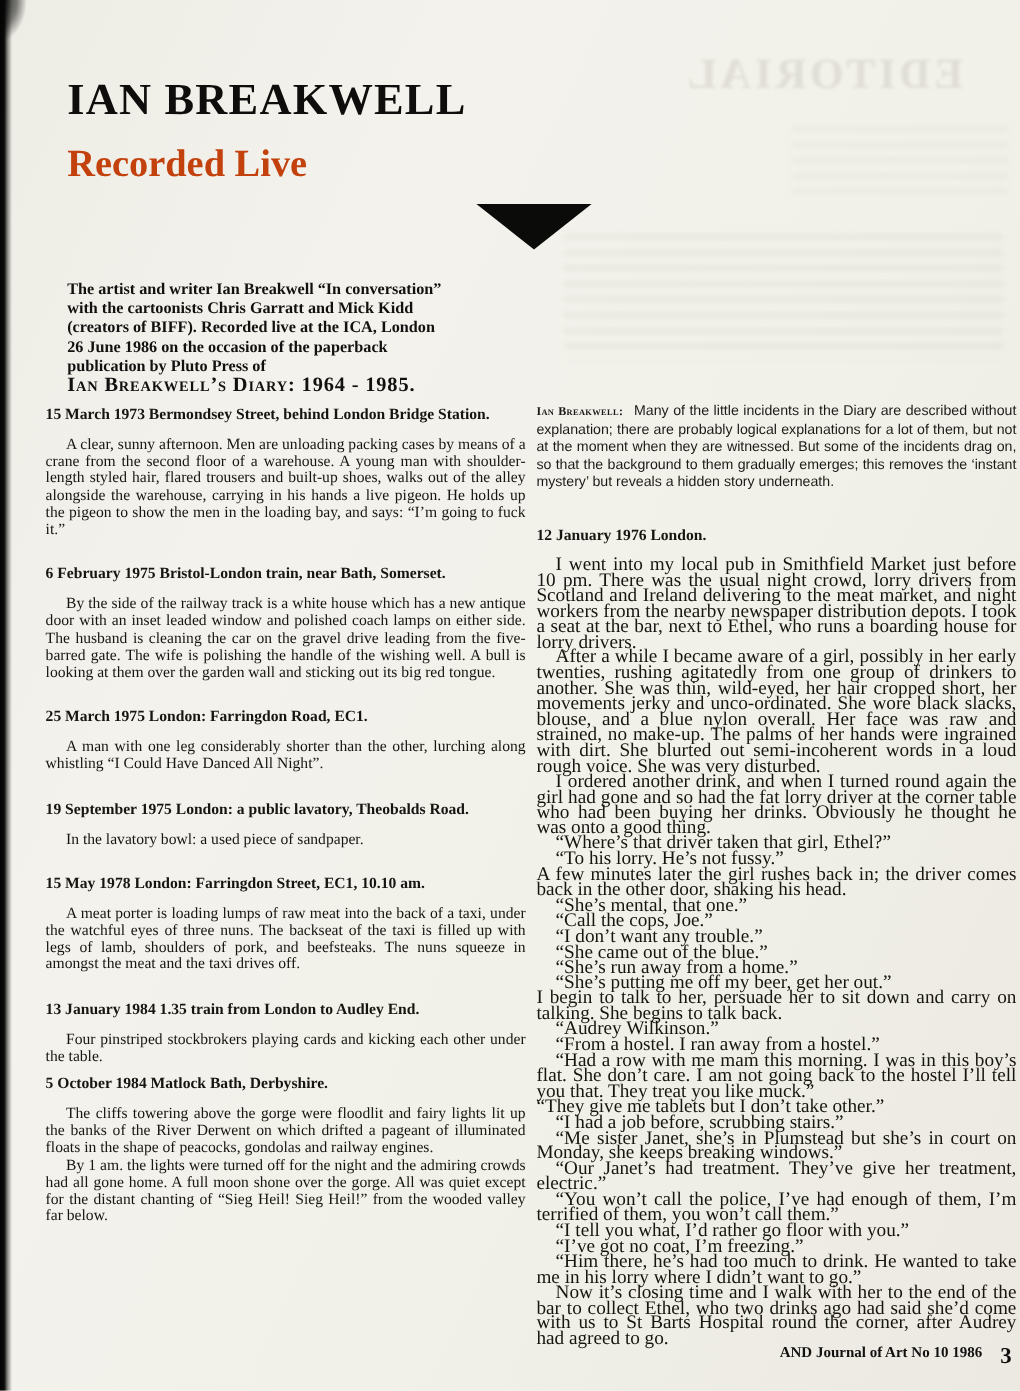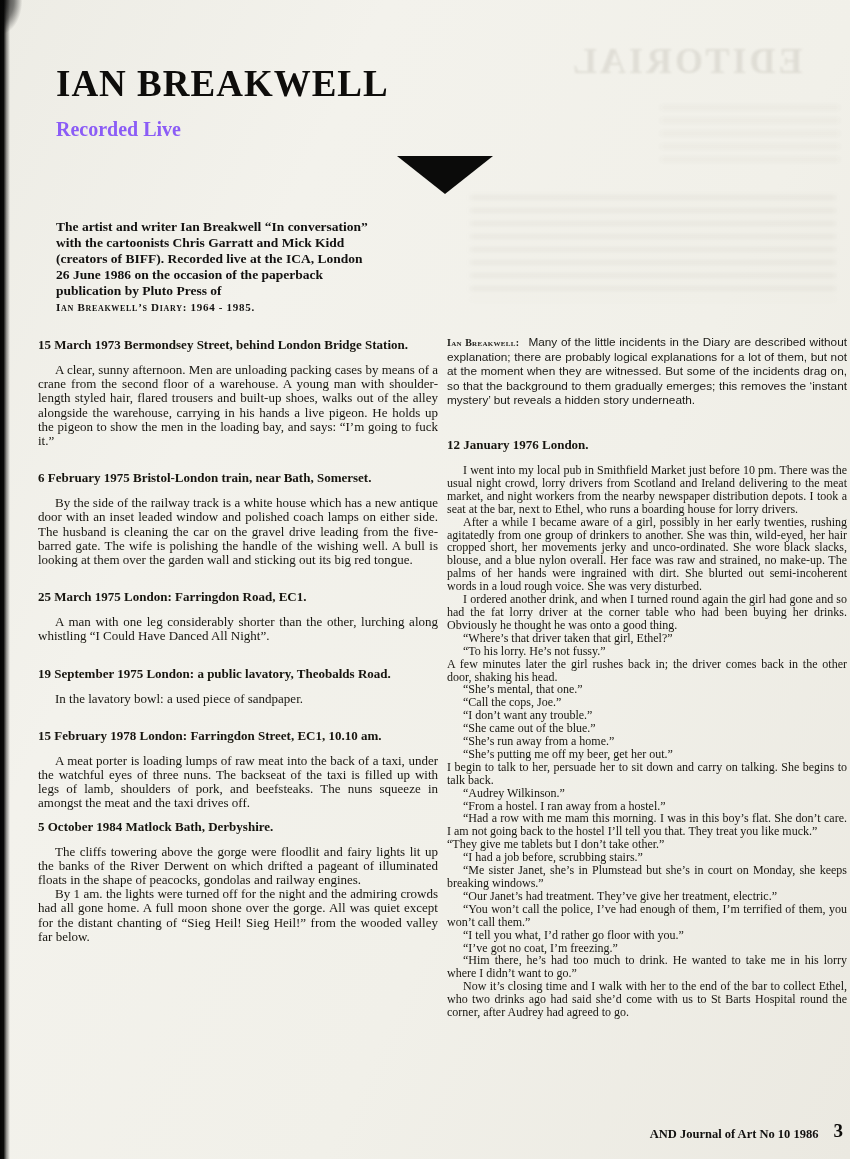--- a/index.html
+++ b/index.html
@@ -43,30 +43,30 @@
 
   
   .header {
     position: absolute; top: 34px; left: 56px; right: 16px;
     text-align: left; z-index: 2; margin-top: 28px;
   }
   .main-title {
     margin: 0; font-size: 37px; font-weight: bold; letter-spacing: 1px; color: #0e0d0b;
   }
   .sub-title {
-    margin: 13px 0 0; font-size: 20px; font-weight: bold; color: #8b5cf6;
+    margin: 13px 0 0; font-size: 32px; font-weight: bold; color: #c2410c;
   }
   .triangle {
     width: 0; height: 0; margin: 15px auto 0;
     border-left: 48px solid transparent;
     border-right: 48px solid transparent;
     border-top: 38px solid #0b0b0a;
   }
   .subnote { margin-top: 25px; font-weight: bold; font-size: 13.5px; line-height: 16px; color: #121110; }
-  .subnote .sub-line:last-child { font-variant: small-caps; font-size: 11px; letter-spacing: .7px; }
+  .subnote .sub-line:last-child { font-variant: small-caps; font-size: 17px; letter-spacing: .7px; }
 
   
   .columns {
     position: absolute; top: 331px; left: 38px; width: 807px;
     display: flex; gap: 9px; z-index: 2;
   }
   .col { width: 400px; flex: 0 0 400px; }
 
   .entry-heading {
     font-weight: bold; font-size: 13px; line-height: 15px;
@@ -89,28 +89,28 @@
     font-family: "Liberation Serif", serif;
     font-weight: bold; font-variant: small-caps; font-size: 10px;
     padding-right: 9px; letter-spacing: .3px;
   }
   .right-heading {
     font-weight: bold; font-size: 13px; line-height: 15px;
     margin: 30px 0 12px;
   }
   .dlg {
     margin: 0; text-align: justify; text-indent: 16px;
-    font-size: 12px; line-height: 12.9px;
+    font-size: 16px; line-height: 12.9px;
   }
   .dlg.flush { text-indent: 0; }
 
   
   .footer {
     position: absolute; top: 1120px; right: 7px;
-    display: flex; align-items: flex-end; z-index: 3;
+    display: flex; align-items: flex-start; z-index: 3;
   }
   .footer-journal { font-weight: bold; font-size: 12.5px; color: #121110; }
   .footer-page { font-weight: bold; font-size: 19px; margin-left: 15px; color: #0e0d0b; }
 </style>
 </head>
 <body>
 
 <div class="binding"></div>
 
 <div class="ghost-title">EDITORIAL</div>
@@ -168,27 +168,34 @@
       <section class="entry">
         <div class="entry-heading">19 September 1975 London: a public lavatory, Theobalds Road.</div>
         <div>
 
             <p class="body-p">In the lavatory bowl: a used piece of sandpaper.</p>
           </div>
       </section>
 
 
       <section class="entry">
-        <div class="entry-heading">15 February 1978 London: Farringdon Street, EC1, 10.10 am.</div>
+        <div class="entry-heading">15 May 1978 London: Farringdon Street, EC1, 10.10 am.</div>
         <div>
 
             <p class="body-p">A meat porter is loading lumps of raw meat into the back of a taxi, under the watchful eyes of three nuns. The backseat of the taxi is filled up with legs of lamb, shoulders of pork, and beefsteaks. The nuns squeeze in amongst the meat and the taxi drives off.</p>
           </div>
       </section>
 
+      <section class="entry">
+        <div class="entry-heading">13 January 1984 1.35 train from London to Audley End.</div>
+        <div>
+
+            <p class="body-p">Four pinstriped stockbrokers playing cards and kicking each other under the table.</p>
+          </div>
+      </section>
 
       <section class="entry tight">
         <div class="entry-heading">5 October 1984 Matlock Bath, Derbyshire.</div>
         <div>
 
             <p class="body-p">The cliffs towering above the gorge were floodlit and fairy lights lit up the banks of the River Derwent on which drifted a pageant of illuminated floats in the shape of peacocks, gondolas and railway engines.</p>
 
             <p class="body-p">By 1 am. the lights were turned off for the night and the admiring crowds had all gone home. A full moon shone over the gorge. All was quiet except for the distant chanting of “Sieg Heil! Sieg Heil!” from the wooded valley far below.</p>
           </div>
       </section>

